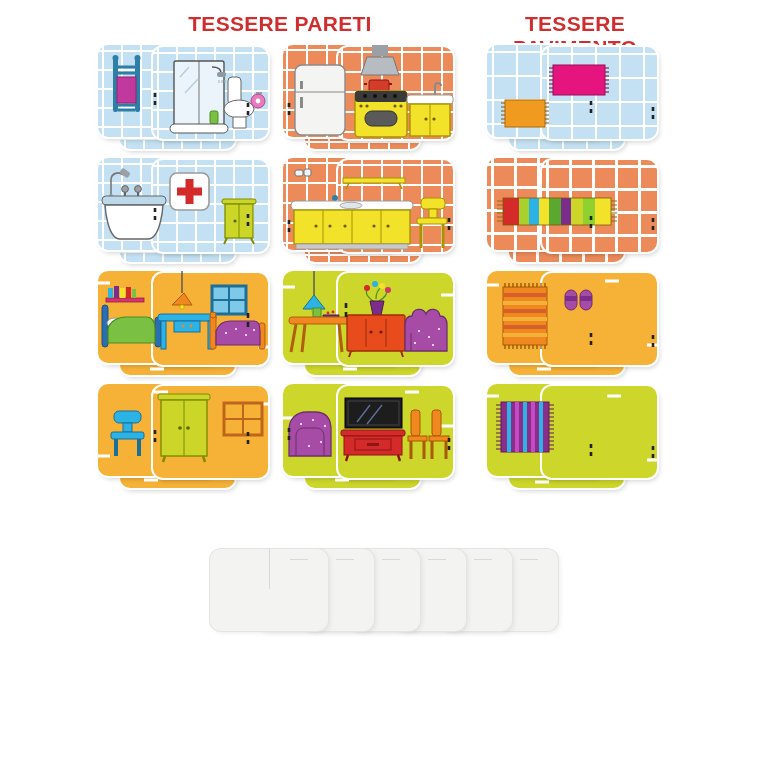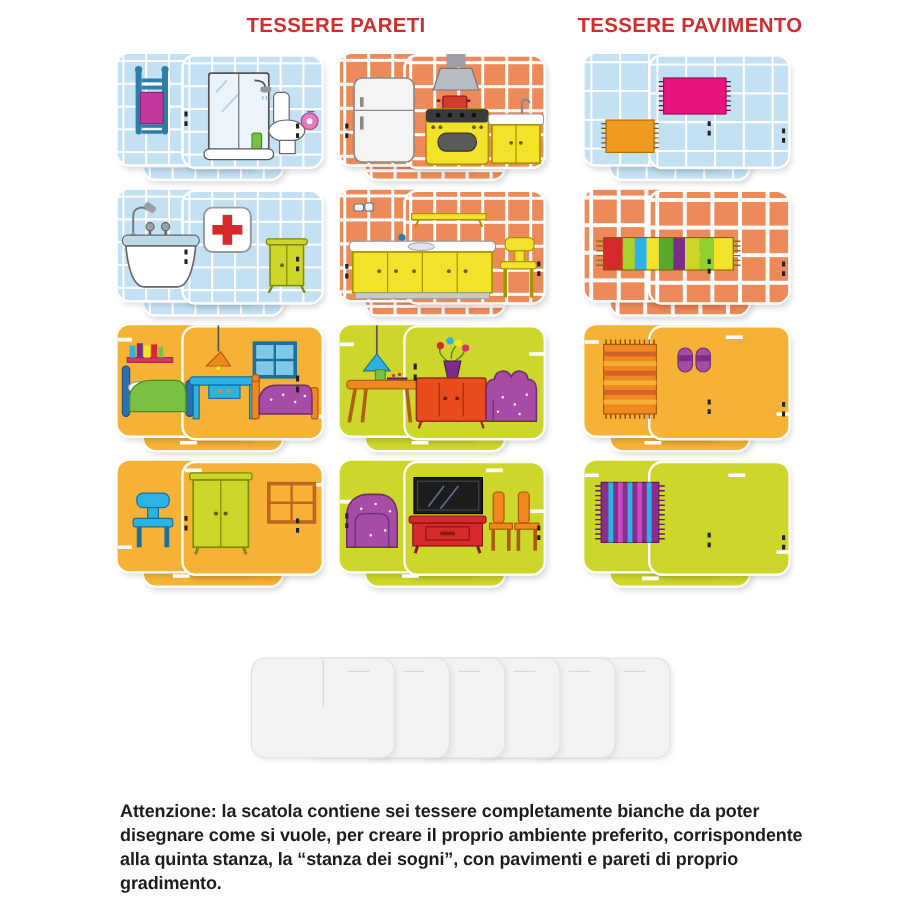--- a/index.html
+++ b/index.html
@@ -1,18 +1,18 @@
 <!DOCTYPE html>
 <html><head>
 <meta charset="utf-8">
 <style>
   html,body{margin:0;padding:0;background:#ffffff;}
   .page{position:relative;width:768px;height:768px;background:#ffffff;overflow:hidden;
         font-family:"Liberation Sans",sans-serif;}
-  .hdr{position:absolute;margin:0;font-size:17px;font-weight:bold;letter-spacing:.3px;
+  .hdr{position:absolute;margin:0;font-size:21px;font-weight:bold;letter-spacing:.3px;
        color:#d02e2e;text-align:center;}
   .hdr-walls{left:98px;top:12px;width:364px;}
   .hdr-floors{left:480px;top:12px;width:190px;}
   .hdr-blanks{left:210px;top:511px;width:348px;}
   .group{position:absolute;width:172px;height:106px;}
   .card{position:absolute;width:115px;height:92px;border-radius:10px;
         box-shadow:0 0 0 2px #ffffff,2px 3px 5px rgba(0,0,0,.18);}
   .back{left:22px;top:12px;z-index:1;}
   .left{left:0;top:0;z-index:2;}
   .front{left:55px;top:2px;z-index:3;}
@@ -474,15 +474,14 @@
 
   <div class="white-row">
     <div class="wtile" style="left:230px;z-index:1"></div>
     <div class="wtile" style="left:184px;z-index:2"></div>
     <div class="wtile" style="left:138px;z-index:3"></div>
     <div class="wtile" style="left:92px;z-index:4"></div>
     <div class="wtile" style="left:46px;z-index:5"></div>
     <div class="wtile" style="left:0;z-index:6"></div>
   </div>
 
-  <p class="footer">Attenzione: la scatola contiene sei tessere completamente bianche da poter disegnare come si vuole, per creare il proprio ambiente preferito, corrispondente alla quinta stanza, la “stanza dei sogni”, con pavimenti e pareti di proprio gradimento.</p>
 
 </div>
 
 </body></html>

